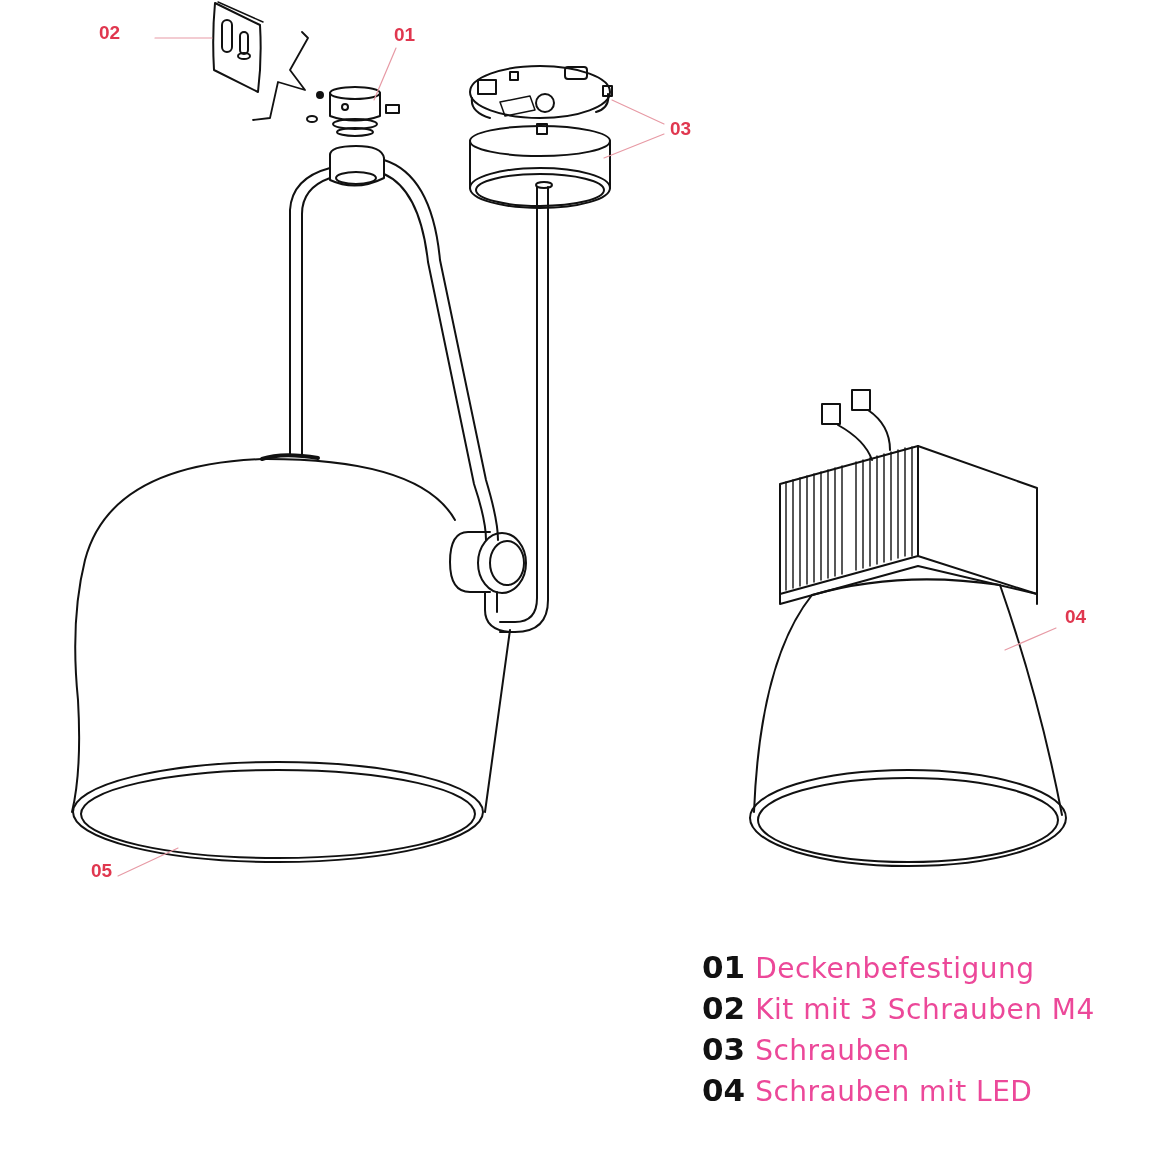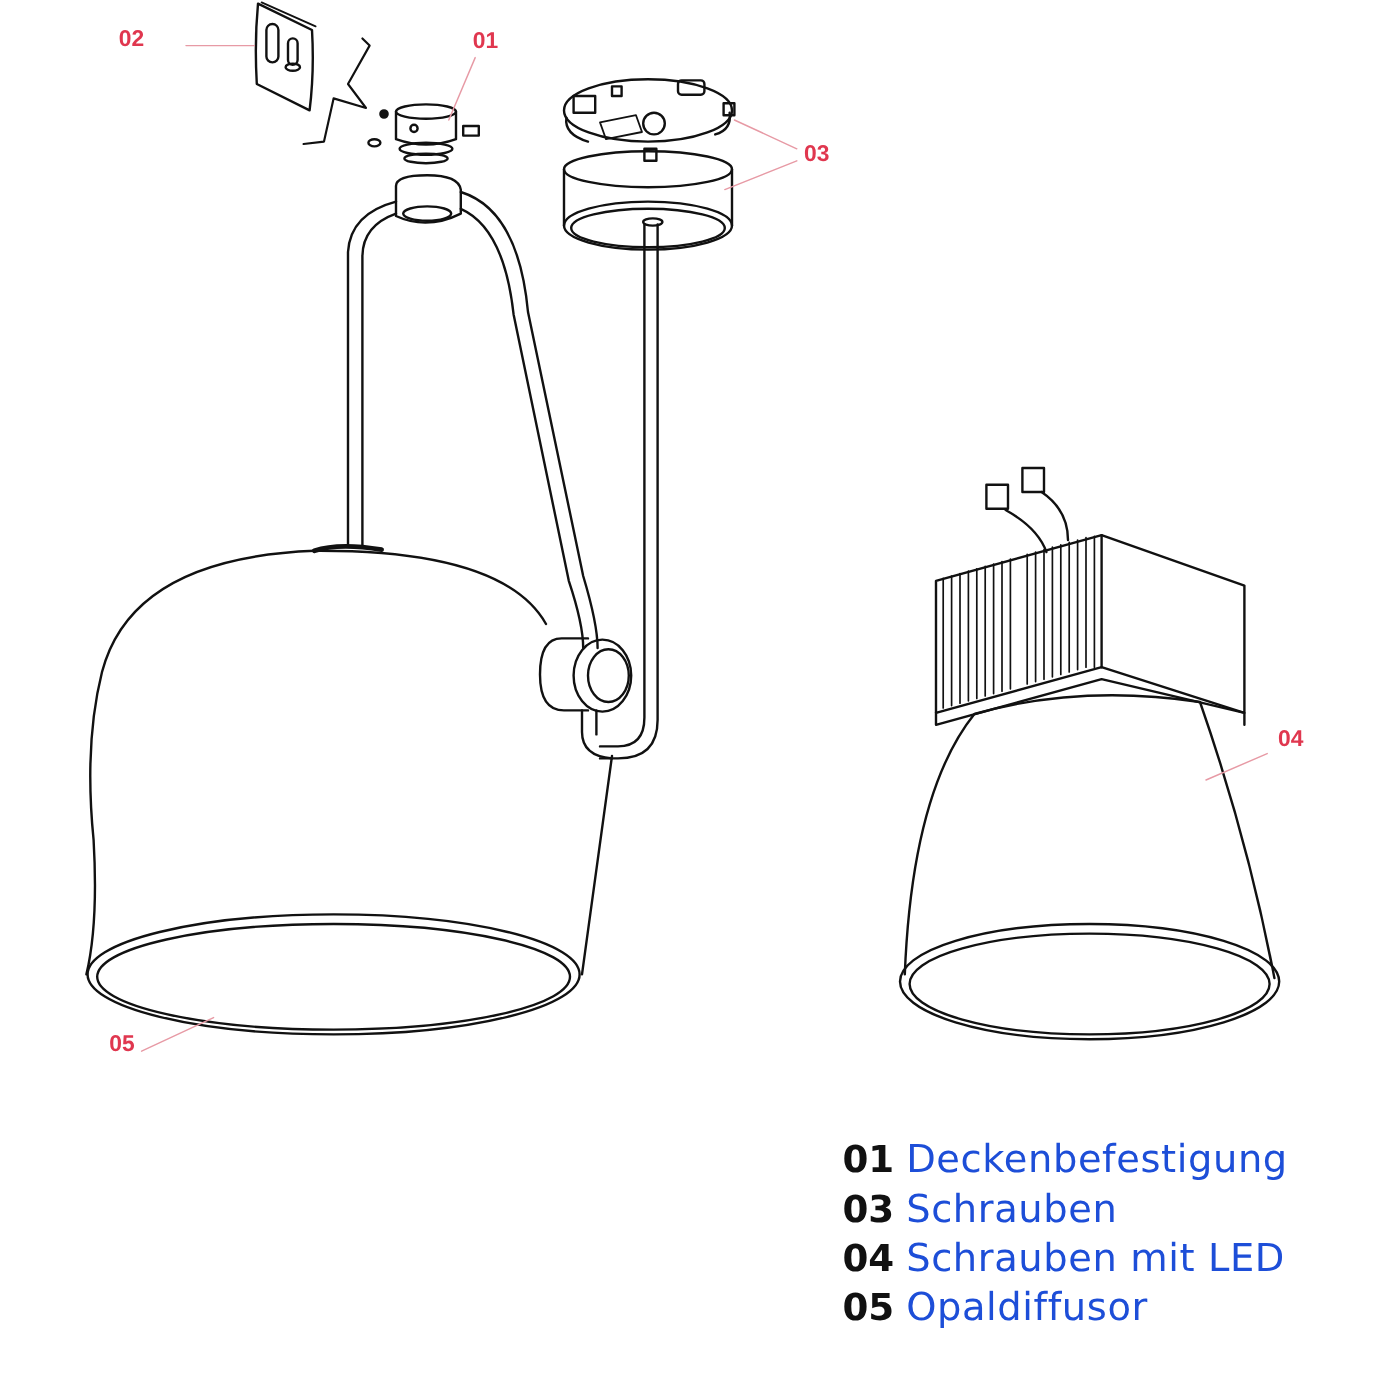--- a/index.html
+++ b/index.html
@@ -2,21 +2,21 @@
 <html><head>
 <meta charset="utf-8">
 <style>
   html, body { margin:0; padding:0; background:#ffffff; }
   body { width:1160px; height:1160px; position:relative; overflow:hidden; font-family:"Liberation Sans", sans-serif; }
   #drawing { position:absolute; left:0; top:0; width:1160px; height:1160px; }
   .callout { position:absolute; color:#e0374f; font-weight:bold; font-size:19px; font-family:"Liberation Sans", sans-serif; }
   .legend { position:absolute; left:702px; top:946px; }
   .legend-row { height:41px; line-height:41px; white-space:nowrap; font-size:34px; color:#111; }
   .legend-num { font-weight:bold; font-family:"DejaVu Sans", sans-serif; font-size:31px; margin-right:10px; }
-  .legend-label { font-family:"DejaVu Sans", sans-serif; font-weight:normal; font-size:32px; letter-spacing:0.5px; color:#1d4ed8; }
+  .legend-label { font-family:"DejaVu Sans", sans-serif; font-weight:normal; font-size:28px; letter-spacing:0.5px; color:#ec4899; }
 </style>
 </head>
 <body>
 
 <svg id="drawing" viewBox="0 0 1160 1160" xmlns="http://www.w3.org/2000/svg" fill="none" stroke="#111" stroke-width="2" stroke-linejoin="round" stroke-linecap="round">
 
   <g>
     <path d="M215 3 L260 25 Q262 60 258 92 L214 70 Q212 35 215 3 Z"></path>
     <path d="M218 2 L263 22" stroke-width="1.5"></path>
     <rect x="222" y="20" width="10" height="32" rx="5"></rect>
@@ -120,21 +120,21 @@
 <div class="callout" style="left:394px; top:24px;">01</div>
 <div class="callout" style="left:670px; top:118px;">03</div>
 <div class="callout" style="left:1065px; top:606px;">04</div>
 <div class="callout" style="left:91px; top:860px;">05</div>
 
 <div class="legend">
   <div class="legend-row">
     <span class="legend-num">01</span><span class="legend-label">Deckenbefestigung</span>
   </div>
   <div class="legend-row">
+    <span class="legend-num">02</span><span class="legend-label">Kit mit 3 Schrauben M4</span>
+  </div>
+  <div class="legend-row">
     <span class="legend-num">03</span><span class="legend-label">Schrauben</span>
   </div>
   <div class="legend-row">
     <span class="legend-num">04</span><span class="legend-label">Schrauben mit LED</span>
   </div>
-  <div class="legend-row">
-    <span class="legend-num">05</span><span class="legend-label">Opaldiffusor</span>
-  </div>
 </div>
 
 </body></html>

